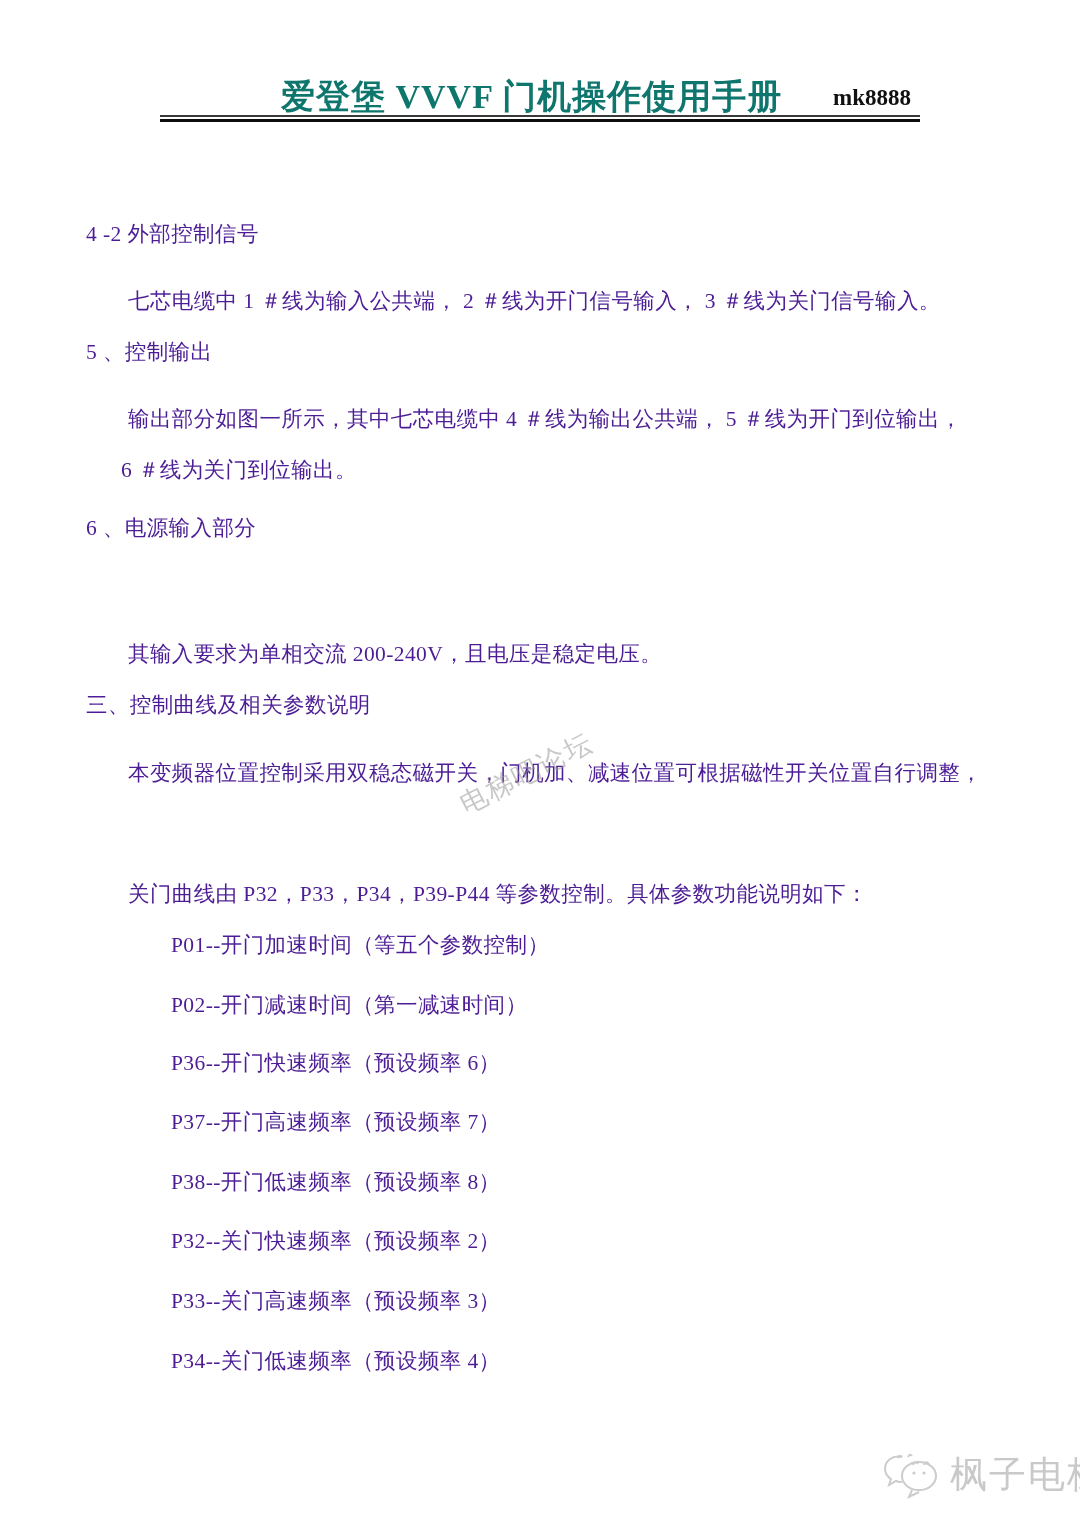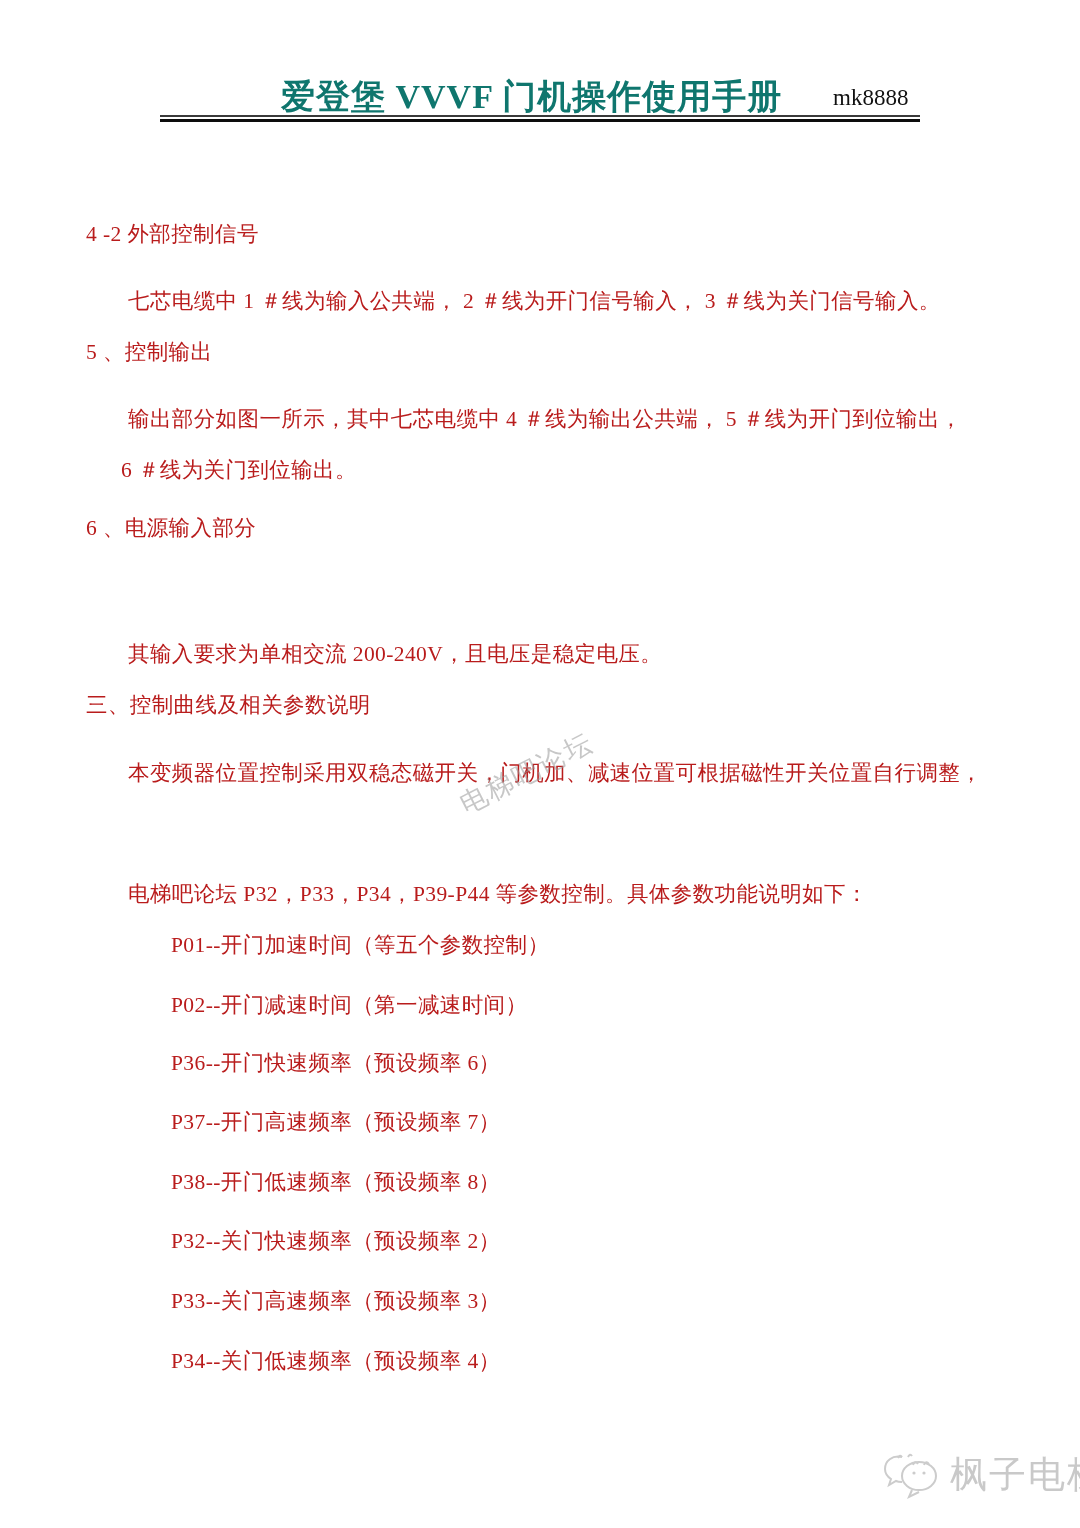--- a/index.html
+++ b/index.html
@@ -14,33 +14,33 @@
   .page { position:absolute; inset:0; }
 
   
   .doc-title {
     position:absolute; left:281px; top:74px;
     font-size:34px; font-weight:bold; letter-spacing:1px;
     white-space:nowrap; color:#0f766e;
   }
   .header-code {
     position:absolute; left:833px; top:85px;
-    font-size:23px; font-weight:normal; color:#111;
+    font-size:23px; font-weight:bold; color:#111;
   }
   .header-rule { position:absolute; left:160px; top:115px; width:760px; }
   .header-rule .thin { height:2px; background:#3a3a3a; }
   .header-rule .gap  { height:2px; background:transparent; }
   .header-rule .thick{ height:3px; background:#0d0d0d; }
 
   
   .line {
     position:absolute;
     font-size:21.5px; line-height:1.15;
     white-space:nowrap; letter-spacing:0.4px;
-    color:#b91c1c;
+    color:#4c1d95;
   }
   .lv0  { left:86px; }
   .lv1  { left:128px;margin-top:8px; }
   .lv1b { left:121px;text-align:right; }
   .lv2  { left:171px; }
 
   
   .diag-watermark {
     position:absolute; left:462px; top:788px;
     font-size:27px; letter-spacing:2px;
@@ -74,21 +74,21 @@
 
   <div class="line lv0" style="top:222px">4 -2 外部控制信号</div>
   <div class="line lv1" style="top:281px">七芯电缆中 1 ＃线为输入公共端， 2 ＃线为开门信号输入， 3 ＃线为关门信号输入。</div>
   <div class="line lv0" style="top:340px">5 、控制输出</div>
   <div class="line lv1" style="top:399px">输出部分如图一所示，其中七芯电缆中 4 ＃线为输出公共端， 5 ＃线为开门到位输出，</div>
   <div class="line lv1b" style="top:458px">6 ＃线为关门到位输出。</div>
   <div class="line lv0" style="top:516px">6 、电源输入部分</div>
   <div class="line lv1" style="top:634px">其输入要求为单相交流 200-240V，且电压是稳定电压。</div>
   <div class="line lv1" style="top:753px">本变频器位置控制采用双稳态磁开关，门机加、减速位置可根据磁性开关位置自行调整，</div>
   <div class="line lv0" style="top:693px">三、控制曲线及相关参数说明</div>
-  <div class="line lv1" style="top:874px">电梯吧论坛 P32，P33，P34，P39-P44 等参数控制。具体参数功能说明如下：</div>
+  <div class="line lv1" style="top:874px">关门曲线由 P32，P33，P34，P39-P44 等参数控制。具体参数功能说明如下：</div>
   <div class="line lv2" style="top:933px">P01--开门加速时间（等五个参数控制）</div>
   <div class="line lv2" style="top:993px">P02--开门减速时间（第一减速时间）</div>
   <div class="line lv2" style="top:1051px">P36--开门快速频率（预设频率 6）</div>
   <div class="line lv2" style="top:1110px">P37--开门高速频率（预设频率 7）</div>
   <div class="line lv2" style="top:1170px">P38--开门低速频率（预设频率 8）</div>
   <div class="line lv2" style="top:1229px">P32--关门快速频率（预设频率 2）</div>
   <div class="line lv2" style="top:1289px">P33--关门高速频率（预设频率 3）</div>
   <div class="line lv2" style="top:1349px">P34--关门低速频率（预设频率 4）</div>
 
   <div class="diag-watermark">电梯吧论坛</div>

